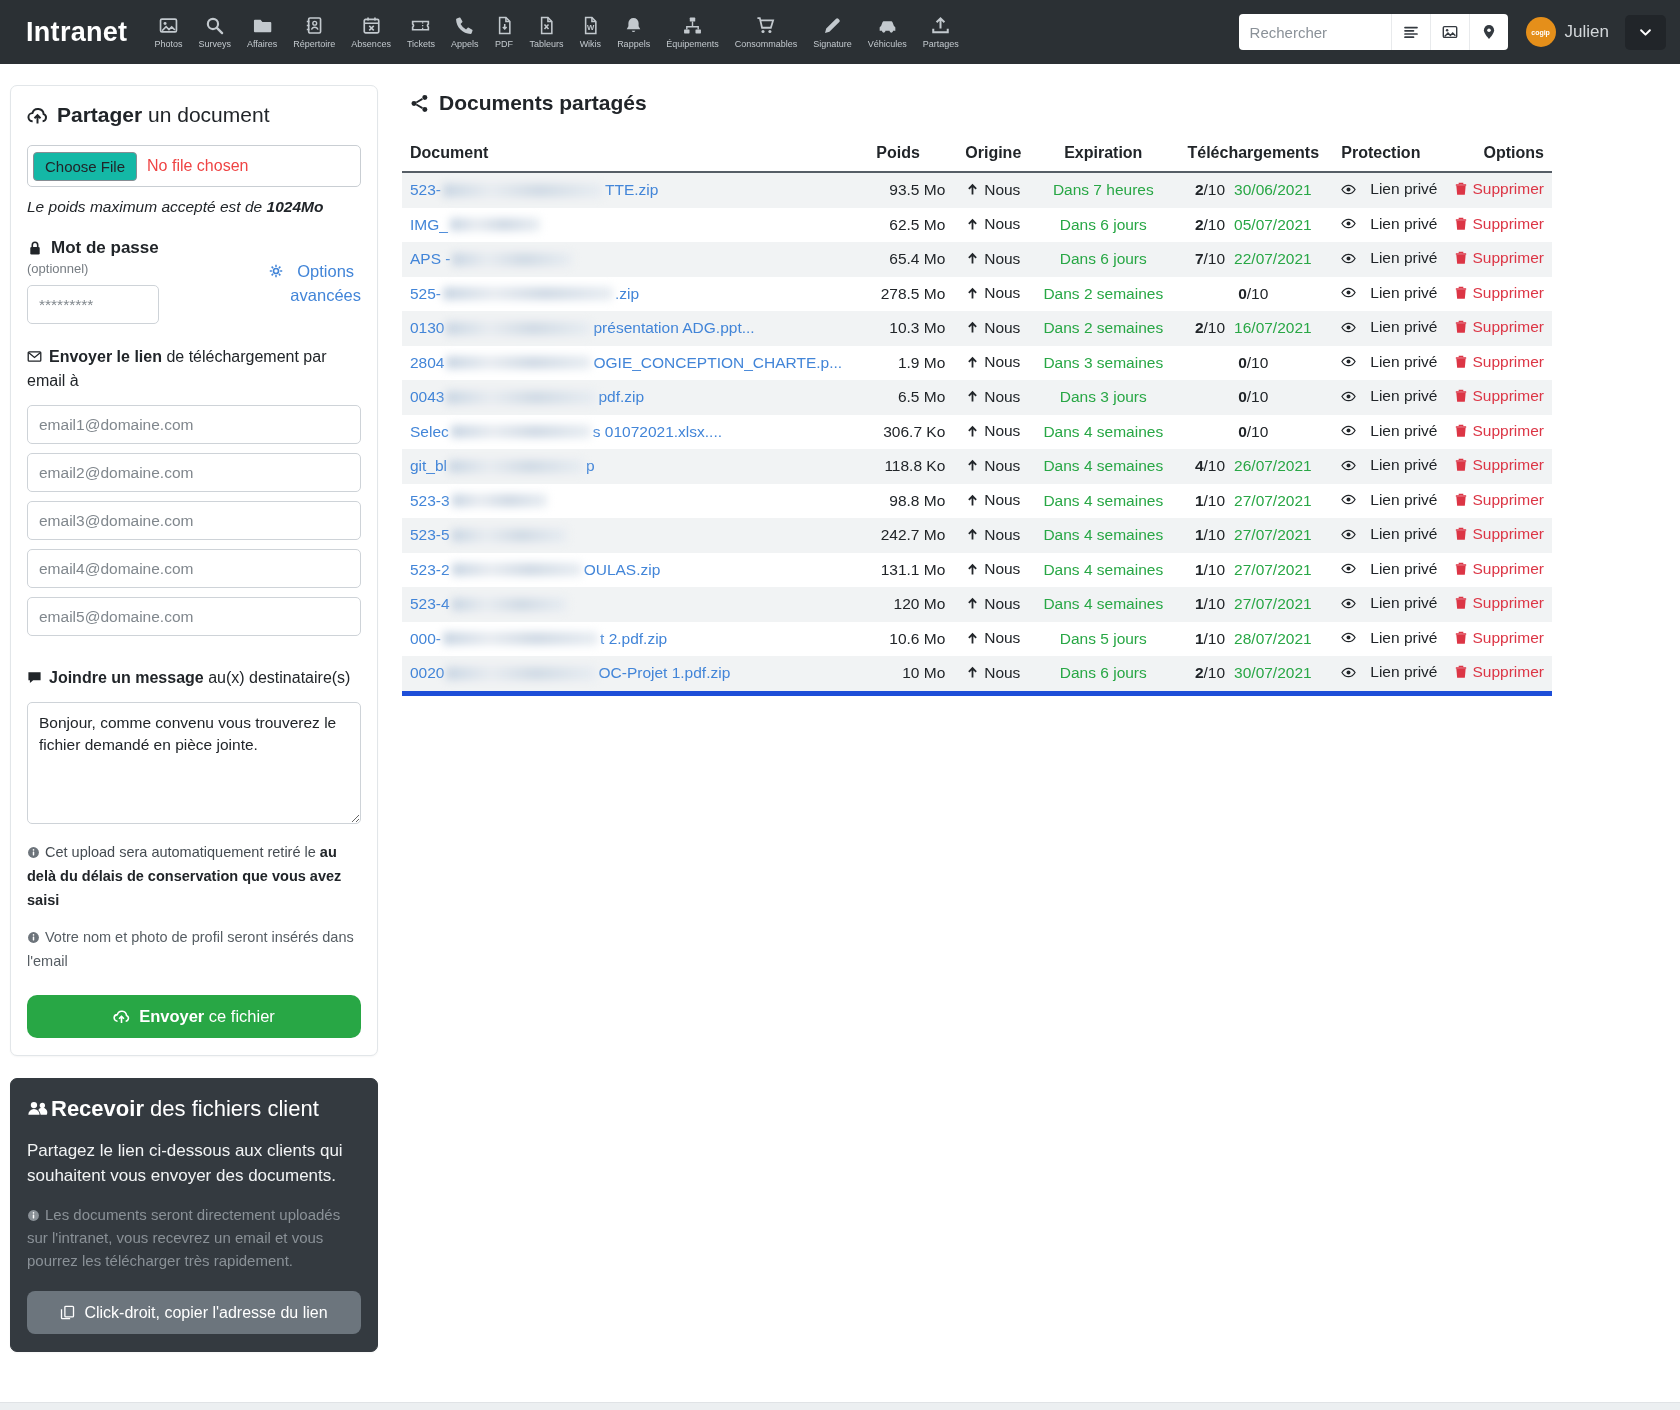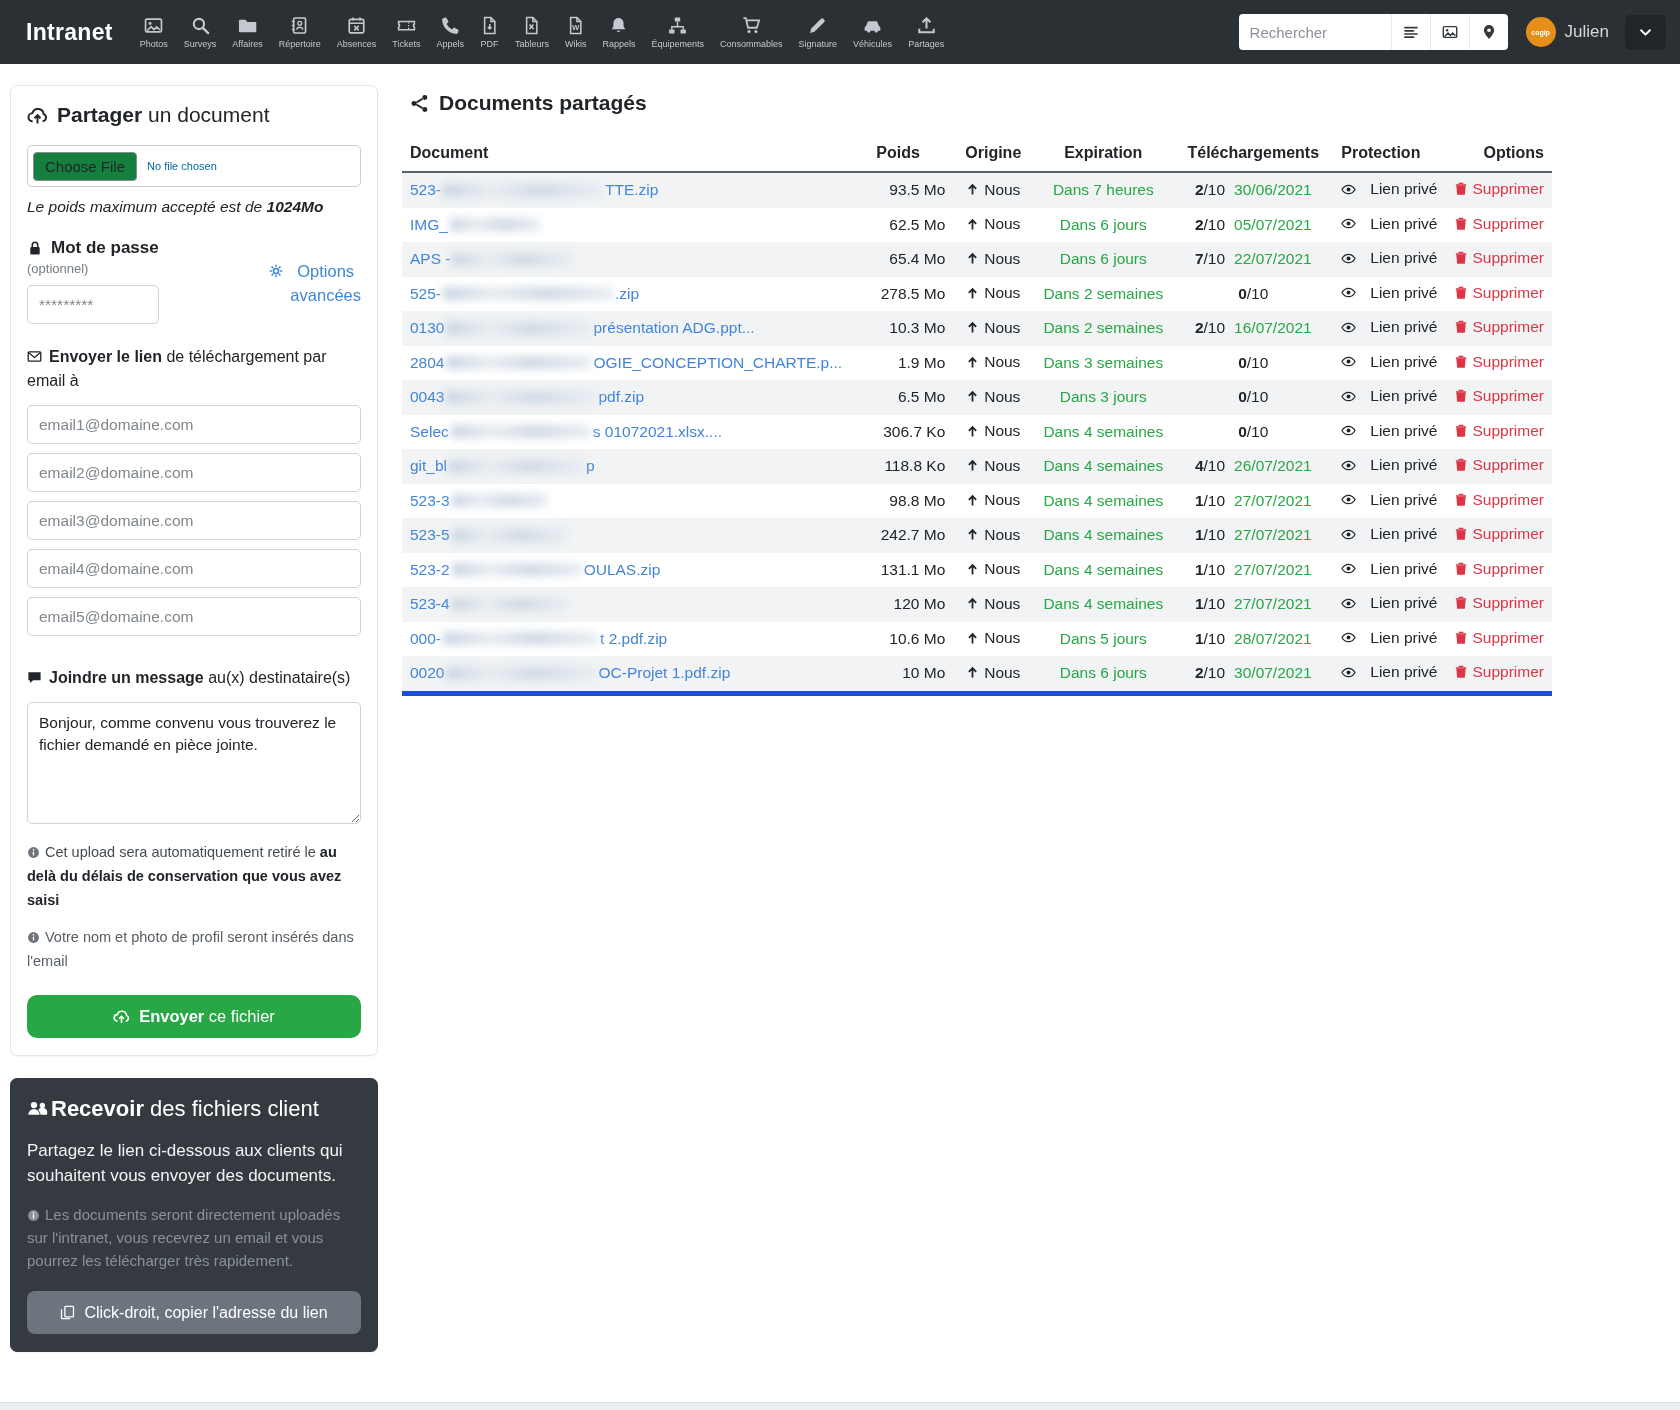--- a/index.html
+++ b/index.html
@@ -5,21 +5,21 @@
   *{box-sizing:border-box;margin:0;padding:0}
   html,body{width:1680px;height:1410px}
   body{font-family:"Liberation Sans","DejaVu Sans",sans-serif;background:#fff;color:#212529;position:relative;overflow:hidden;font-size:16px}
   a{text-decoration:none}
   .ic{display:inline-block;vertical-align:-2px;line-height:0}
   .ic svg{width:1em;height:1em;display:inline-block}
   .b{font-weight:bold}
 
   
   .navbar{height:64px;background:var(--navdark,#2b3034);display:flex;align-items:center;padding:0 14px}
-  .brand{color:#fff;font-size:23px;font-weight:bold;margin:0 20px 0 12px;letter-spacing:.3px}
+  .brand{color:#fff;font-size:27px;font-weight:bold;margin:0 20px 0 12px;letter-spacing:.3px}
   .nav-items{display:flex;align-items:flex-end;gap:2px}
   .nav-item{display:flex;flex-direction:column;align-items:center;gap:4px;color:#c3c9ce;padding:6px 7px;font-size:9px;white-space:nowrap}
   .nav-item .ic{font-size:19px}
   .search-group{margin-left:auto;display:flex;align-items:center}
   .search-input{width:152px;height:36px;border:none;border-radius:4px 0 0 4px;padding:0 11px;font-size:15px;outline:none;font-family:inherit;color:#212529}
   .search-input::placeholder{color:#8a9198}
   .sbtn{height:36px;width:39px;border:none;border-left:1px solid #e8eaec;background:#fff;display:flex;align-items:center;justify-content:center;font-size:16px;color:#343a40;cursor:pointer}
   .sbtn.last{border-radius:0 4px 4px 0}
   .user{display:flex;align-items:center;gap:9px;margin-left:18px;cursor:pointer}
   .avatar{width:30px;height:30px;border-radius:50%;background:var(--orange,#e58f1a);display:flex;align-items:center;justify-content:center;color:#fff;font-size:7px;font-weight:bold;flex:none}
@@ -29,22 +29,22 @@
   
   .page{display:flex;align-items:flex-start;gap:24px;padding:21px 128px 0 10px}
   .side{width:368px;flex:none}
   .main{flex:1;min-width:0}
   .card{background:#fff;border:1px solid #e2e6e9;border-radius:7px;padding:17px 16px;box-shadow:0 1px 2px rgba(0,0,0,.04)}
 
   
   .card-title{display:flex;align-items:center;gap:9px;font-size:21px;font-weight:normal}
   .card-title .ic{font-size:21px}
   .file-box{height:42px;border:1px solid #c9ced3;border-radius:5px;display:flex;align-items:center;gap:10px;padding:4px 5px;margin-top:18px;cursor:pointer}
-  .choose{border:1px solid #878d93;background:#15803d;padding:5px 11px;border-radius:4px;font-size:15px;white-space:nowrap}
-  .no-file{color:#0369a1;font-size:11px}
+  .choose{border:1px solid #878d93;background:#14b8a6;padding:5px 11px;border-radius:4px;font-size:15px;white-space:nowrap}
+  .no-file{color:#ef4444;font-size:16px}
   .max-note{font-style:italic;margin:11px 0 22px;font-size:15.5px}
   .pw-row{display:flex;justify-content:space-between;align-items:flex-start}
   .pw-label{display:flex;align-items:center;gap:8px;font-size:17px}
   .pw-label .ic{font-size:16px}
   .optionnel{font-size:13px;color:#767c82;margin:3px 0 9px 0}
   .text-input{height:39px;border:1px solid #ced3d8;border-radius:5px;padding:0 11px;font-size:15.5px;font-family:inherit;color:#212529;outline:none;background:#fff}
   .text-input::placeholder{color:#80878d}
   .pw-input{width:132px}
   .adv-link{color:var(--link,#2f80ed);display:flex;gap:7px;font-size:16.5px;margin-top:22px;text-align:center;line-height:1.45}
   .adv-link .ic{font-size:14px;margin-top:4px}

